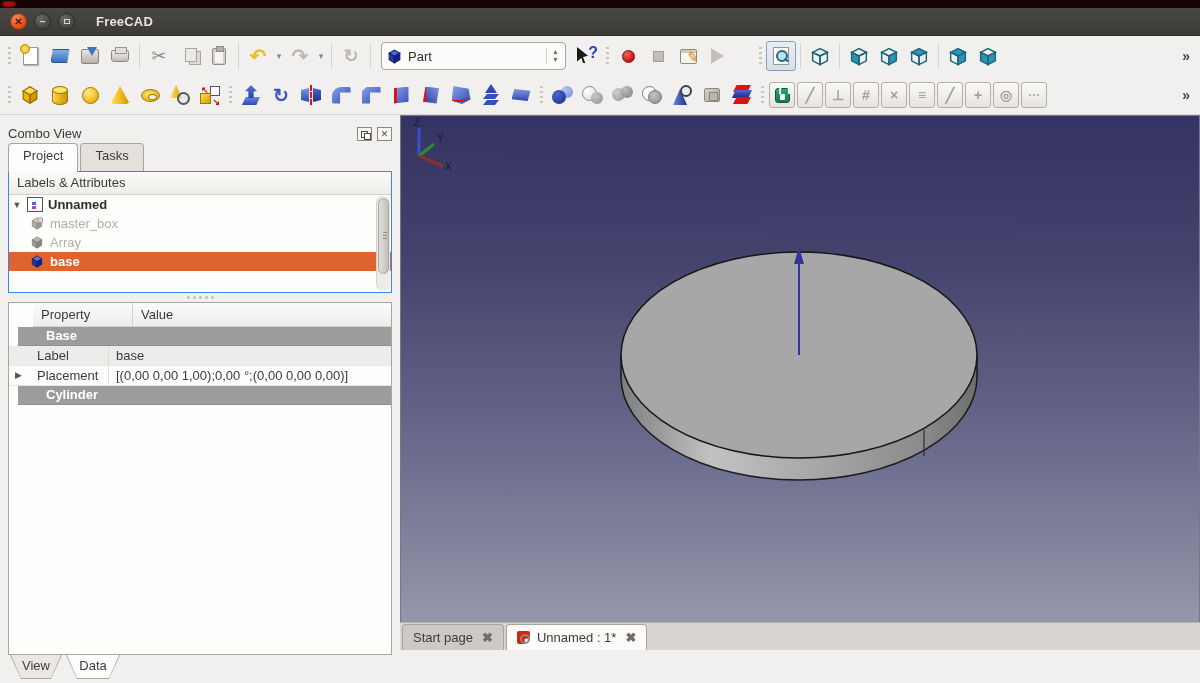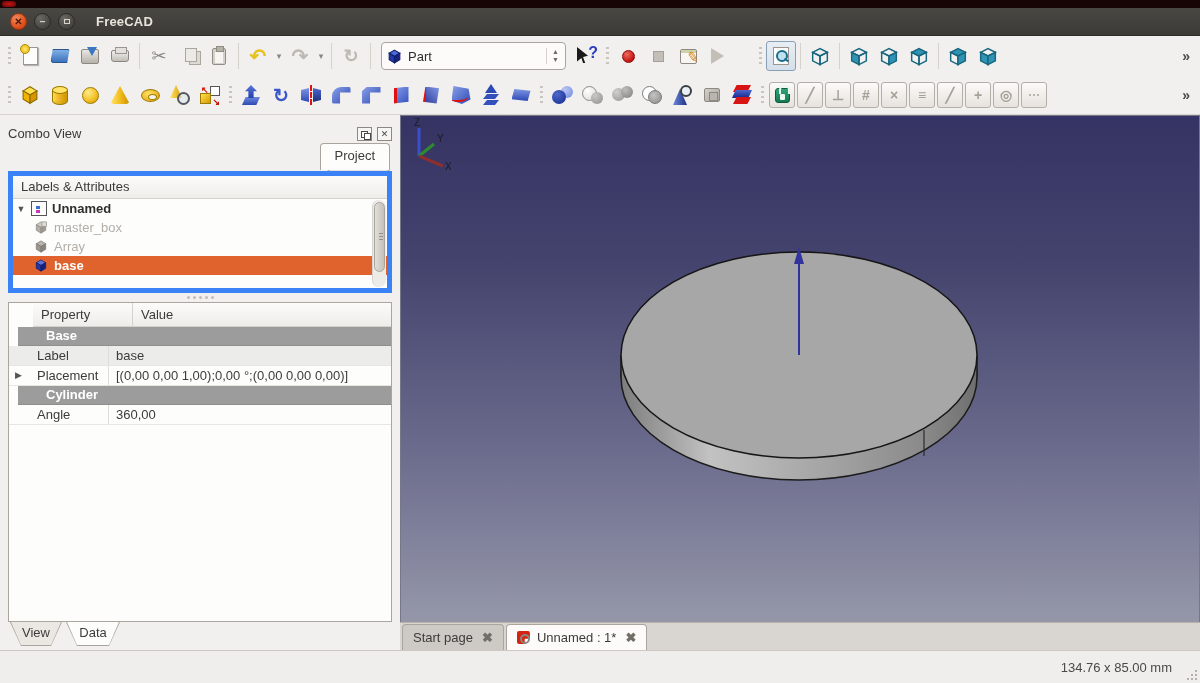--- a/index.html
+++ b/index.html
@@ -132,25 +132,25 @@
   
   .main { flex:1; display:flex; min-height:0; }
   .left-panel { width:400px; flex:none; display:flex; flex-direction:column; background:#f2f0ee; padding:0 8px; }
   .panel-header { height:26px; display:flex; align-items:flex-end; padding-top:4px; }
   .panel-header .ph-title { flex:1; color:#3a3a3a; }
   .ph-btn { width:15px; height:14px; border:1px solid #8d8982; background:#f6f5f2; display:flex; align-items:center; justify-content:center; margin-left:5px; font-size:9px; color:#4a4a4a; }
   .ph-float { position:relative; }
   .ph-float::before { content:''; position:absolute; left:3px; top:3px; width:5px; height:5px; border:1px solid #4a4a4a; background:#fff; }
   .ph-float::after { content:''; position:absolute; left:6px; top:5px; width:5px; height:5px; border:1px solid #4a4a4a; background:#fff; }
 
-  .cv-tabs { display:flex; align-items:flex-end; height:28px; margin-top:2px;flex-direction:column; }
+  .cv-tabs { display:flex; height:28px; margin-top:2px; }
   .cv-tab { padding:4px 14px 5px; border:1px solid #a9a49d; border-bottom:none; border-radius:4px 4px 0 0; background:#e4e1dc; margin-right:2px; color:#3c3c3c; }
   .cv-tab.active { background:#fdfdfc; padding-bottom:7px; font-weight:normal; position:relative; z-index:2; margin-bottom:-1px; }
 
-  .tree-box { height:122px; background:#fdfdfc; border:5px solid #3b82f6; display:flex; flex-direction:column; position:relative; z-index:1; }
+  .tree-box { height:122px; background:#fdfdfc; border:1px solid #3b82f6; display:flex; flex-direction:column; position:relative; z-index:1; }
   .tree-header { height:23px; line-height:22px; padding-left:8px; background:linear-gradient(#fcfbfa,#efedea); border-bottom:1px solid #d5d1cb; color:#3a3a3a; }
   .tree-rows { flex:1; overflow:hidden; position:relative; }
   .tree-row { height:19px; display:flex; align-items:center; }
   .tree-row .expander { width:16px; text-align:center; color:#555; font-size:9px; flex:none; }
   .tree-row .t-icon { width:16px; height:15px; margin-right:5px; flex:none; position:relative; }
   .tree-row.root .t-label { font-weight:bold; color:#2e2e2e; }
   .tree-row.child { padding-left:20px; }
   .tree-row.dim .t-label { color:#b3afa8; }
   .tree-row.selected { background:#e0622d; }
   .tree-row.selected .t-label { color:#fff; font-weight:bold; }
@@ -546,24 +546,20 @@
         <div class="prow alt">
           <span class="c1">Label</span>
           <span class="c2">base</span>
         </div>
         <div class="prow">
           <span class="expander">▶</span>
           <span class="c1">Placement</span>
           <span class="c2">[(0,00 0,00 1,00);0,00 °;(0,00 0,00 0,00)]</span>
         </div>
         <div class="pgroup">Cylinder</div>
-        <div class="prow">
-          <span class="c1">Angle</span>
-          <span class="c2">360,00</span>
-        </div>
       </div>
 
       <div class="bottom-tabs">
         <div class="btab-wrap" style="width:52px">
           <div class="btab-outer"></div>
           <div class="btab-inner off">View</div>
         </div>
         <div class="btab-wrap" style="width:54px">
           <div class="btab-outer"></div>
           <div class="btab-inner on">Data</div>
@@ -611,18 +607,14 @@
         </div>
         <div class="mdi-tab active">
           <span class="fc-logo"></span>
           <span>Unnamed : 1*</span>
           <span class="mdi-close">✖</span>
         </div>
       </div>
     </div>
   </div>
 
-  <div class="statusbar">
-    <span>134.76 x 85.00 mm</span>
-    <span class="resize-grip"></span>
-  </div>
 
 </div>
 
 </body></html>

